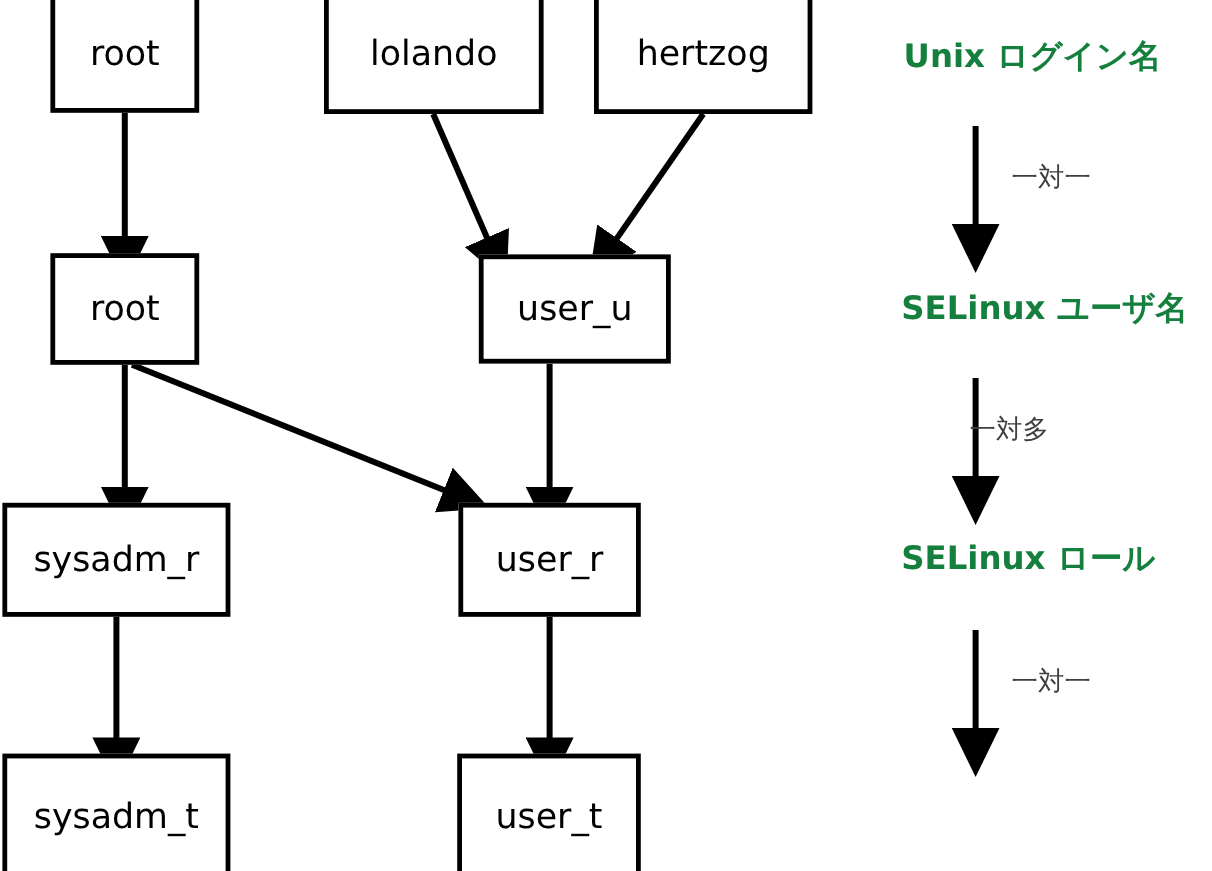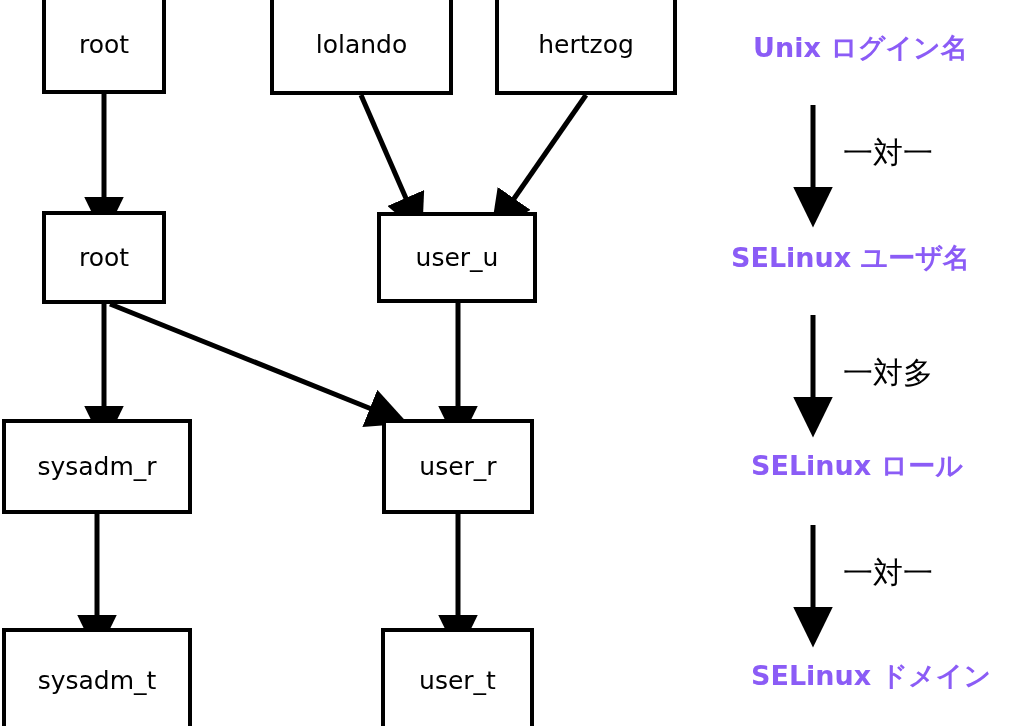--- a/index.html
+++ b/index.html
@@ -28,40 +28,40 @@
     position: absolute;
     box-sizing: border-box;
     background: #ffffff;
     border: 4px solid #000000;
     display: flex;
     align-items: center;
     justify-content: center;
   }
   .node-label {
     font-family: "DejaVu Sans", "Liberation Sans", sans-serif;
-    font-size: 25px;
+    font-size: 29px;
     color: #000000;
     line-height: 1;
     white-space: nowrap;
   }
   .legend-label {
     position: absolute;
     font-family: "DejaVu Sans", "Liberation Sans", sans-serif;
     font-weight: bold;
     font-size: 27px;
-    color: #8b5cf6;
+    color: #15803d;
     white-space: nowrap;
     line-height: 1;
   }
   .rel-label {
     position: absolute;
     font-family: "DejaVu Sans", "Liberation Sans", sans-serif;
     font-weight: normal;
-    font-size: 30px;
-    color: #000000;
+    font-size: 22px;
+    color: #404040;
     white-space: nowrap;
     line-height: 1;
   }
 </style>
 </head>
 <body>
 
 <div id="canvas">
 
   <svg id="diagram-svg" viewBox="0 0 1010 726">
@@ -104,21 +104,21 @@
   </div>
 
   <div class="node-box" style="left:495px; top:-6px; width:182px; height:101px;">
     <span class="node-label">hertzog</span>
   </div>
 
   <div class="node-box" style="left:42px; top:211px; width:124px; height:93px;">
     <span class="node-label">root</span>
   </div>
 
-  <div class="node-box" style="left:377px; top:212px; width:160px; height:91px;">
+  <div class="node-box" style="left:399px; top:212px; width:160px; height:91px;">
     <span class="node-label">user_u</span>
   </div>
 
   <div class="node-box" style="left:382px; top:419px; width:152px; height:95px;">
     <span class="node-label">user_r</span>
   </div>
 
   <div class="node-box" style="left:2px; top:419px; width:190px; height:95px;">
     <span class="node-label">sysadm_r</span>
   </div>
@@ -126,25 +126,24 @@
   <div class="node-box" style="left:2px; top:628px; width:190px; height:104px;">
     <span class="node-label">sysadm_t</span>
   </div>
 
   <div class="node-box" style="left:381px; top:628px; width:153px; height:104px;">
     <span class="node-label">user_t</span>
   </div>
 
   <div class="legend-label" style="left:753px; top:34px;">Unix ログイン名</div>
 
-  <div class="legend-label" style="left:731px; top:244px;">SELinux ユーザ名</div>
+  <div class="legend-label" style="left:751px; top:244px;">SELinux ユーザ名</div>
 
   <div class="legend-label" style="left:751px; top:452px;text-align:center;">SELinux ロール</div>
 
-  <div class="legend-label" style="left:751px; top:662px;">SELinux ドメイン</div>
 
   <div class="rel-label" style="left:843px; top:138px;">一対一</div>
 
-  <div class="rel-label" style="left:843px; top:348px;margin-top:10px;">一対多</div>
+  <div class="rel-label" style="left:808px; top:348px;">一対多</div>
 
   <div class="rel-label" style="left:843px; top:558px;">一対一</div>
 
 </div>
 
 </body></html>

